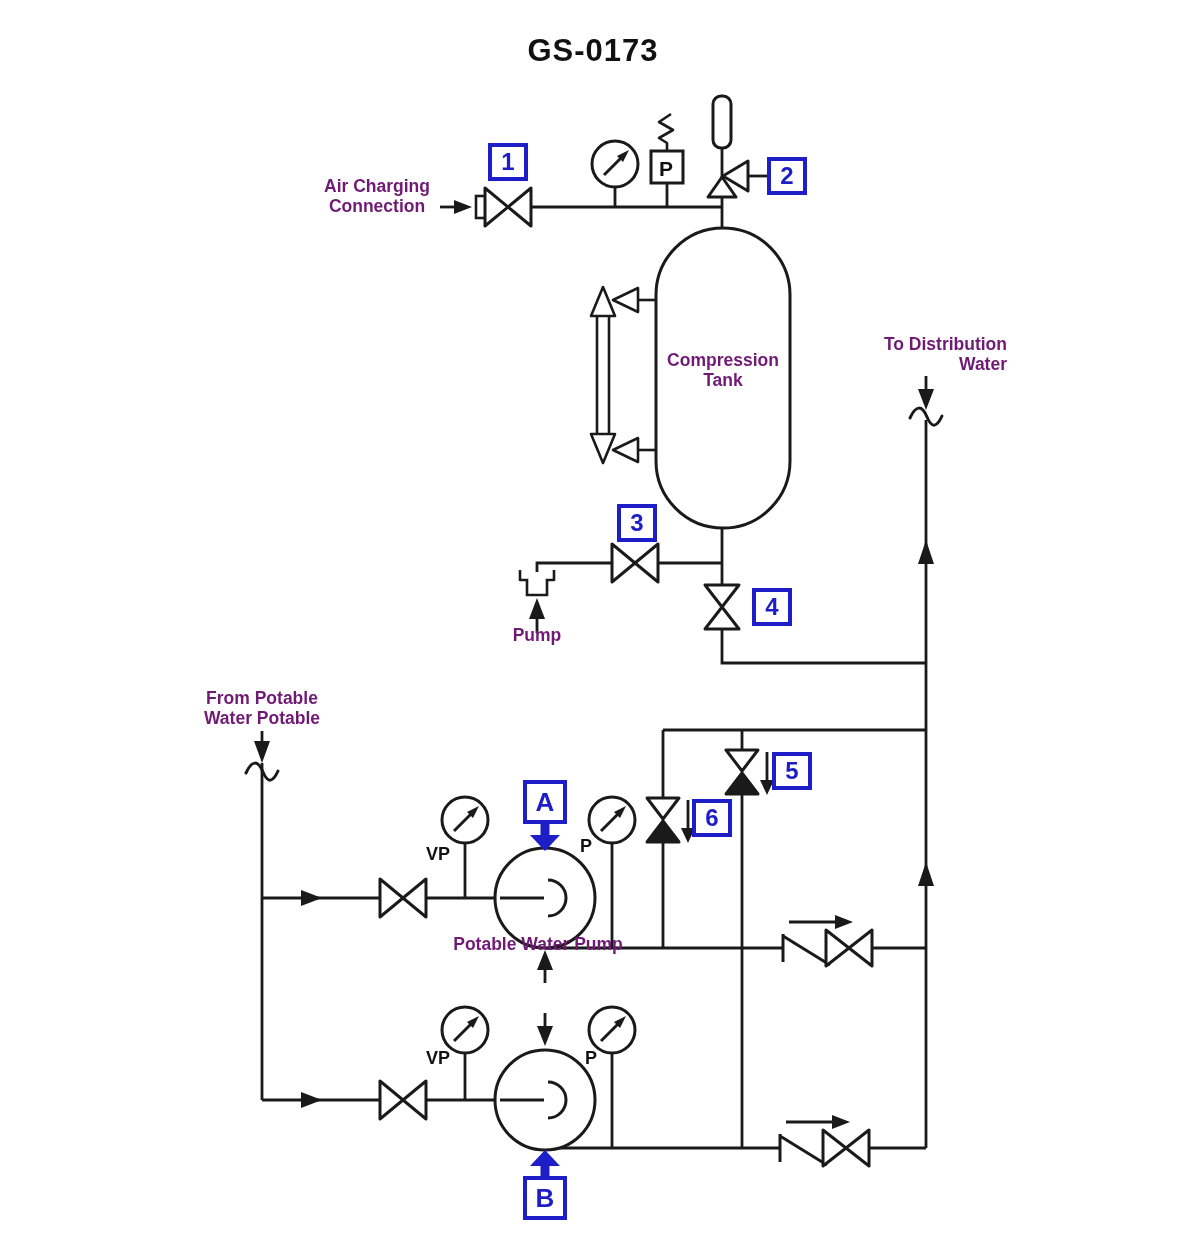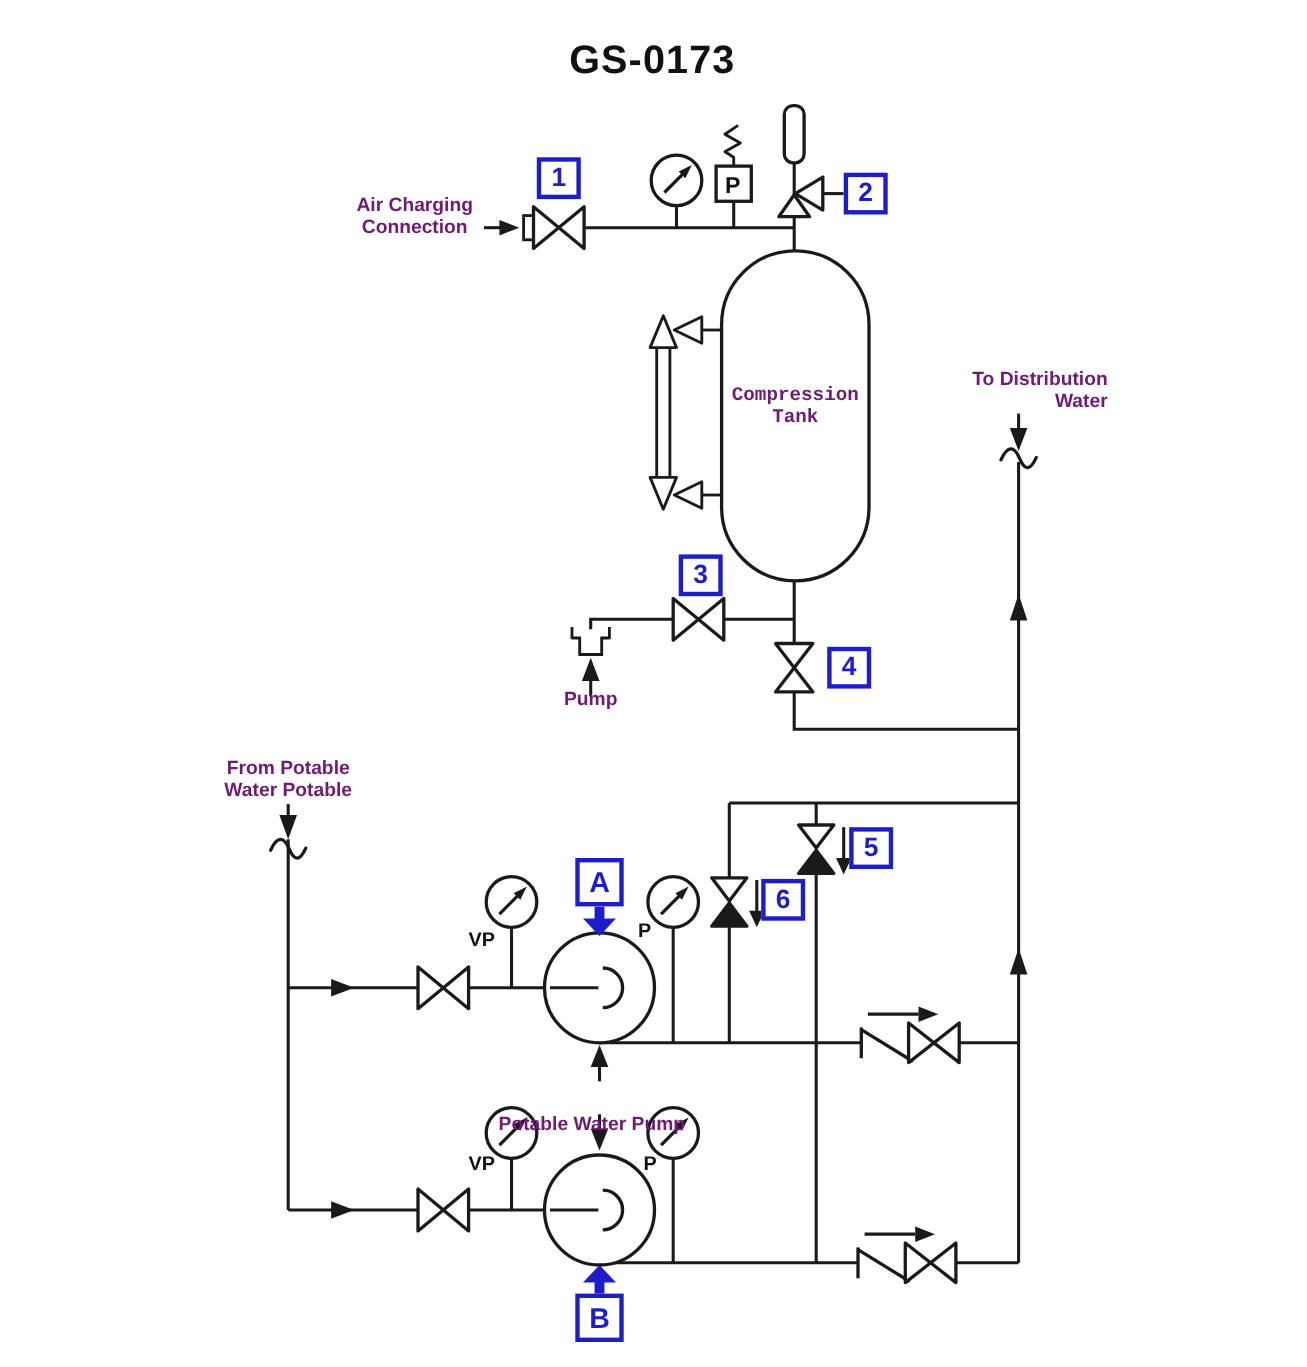--- a/index.html
+++ b/index.html
@@ -2,21 +2,21 @@
 <html><head>
 <meta charset="utf-8">
 <style>
   html,body{margin:0;padding:0;background:#ffffff;}
   #stage{position:relative;width:1188px;height:1243px;background:#fff;overflow:hidden;
          font-family:"Liberation Sans", sans-serif;}
   #pipes{position:absolute;left:0;top:0;}
   .lbl{position:absolute;font-weight:bold;font-size:17.5px;color:#701a75;
        text-align:center;line-height:20px;white-space:nowrap;}
   .lbl .ln{display:block;}
-  .title{position:absolute;font-weight:bold;font-size:36px;color:#111;
+  .title{position:absolute;font-weight:bold;font-size:31px;color:#111;
          transform:translateX(-50%);letter-spacing:1px;}
   .tag{position:absolute;box-sizing:border-box;width:40px;height:38px;
        border:4px solid #1e1ec9;background:#fff;color:#1e1ec9;
        font-weight:bold;font-size:24px;display:flex;align-items:center;
        justify-content:center;line-height:1;}
   .tag.big{width:44px;height:44px;font-size:26px;}
   .gl{position:absolute;font-weight:bold;font-size:18px;color:#111;white-space:nowrap;}
 </style>
 </head>
 <body>
@@ -197,38 +197,38 @@
     </g>
   </svg>
 
   <div class="title" style="left:593px;top:33px;">GS-0173</div>
 
   <div class="lbl" style="left:308px;top:176px;width:138px;">
     <span class="ln">Air Charging</span>
     <span class="ln">Connection</span>
   </div>
 
-  <div class="lbl" style="left:650px;top:350px;width:146px;font-family:Liberation Mono, monospace;">
+  <div class="lbl" style="left:650px;top:350px;width:146px;">
     <span class="ln">Compression</span>
     <span class="ln">Tank</span>
   </div>
 
   <div class="lbl" style="left:845px;top:334px;width:162px;text-align:right;">
     <span class="ln">To Distribution</span>
     <span class="ln">Water</span>
   </div>
 
   <div class="lbl" style="left:178px;top:688px;width:168px;">
     <span class="ln">From Potable</span>
     <span class="ln">Water Potable</span>
   </div>
 
   <div class="lbl" style="left:497px;top:625px;width:80px;">Pump</div>
 
-  <div class="lbl" style="left:428px;top:1011px;width:220px;">Potable Water Pump</div>
+  <div class="lbl" style="left:428px;top:934px;width:220px;">Potable Water Pump</div>
 
   <div class="gl" style="left:426px;top:844px;">VP</div>
   <div class="gl" style="left:580px;top:836px;">P</div>
   <div class="gl" style="left:426px;top:1048px;">VP</div>
   <div class="gl" style="left:585px;top:1048px;">P</div>
   <div class="gl" style="left:659px;top:157px;font-size:21px;">P</div>
 
   <div class="tag" style="left:488px;top:143px;">1</div>
   <div class="tag" style="left:767px;top:157px;">2</div>
   <div class="tag" style="left:617px;top:504px;">3</div>

